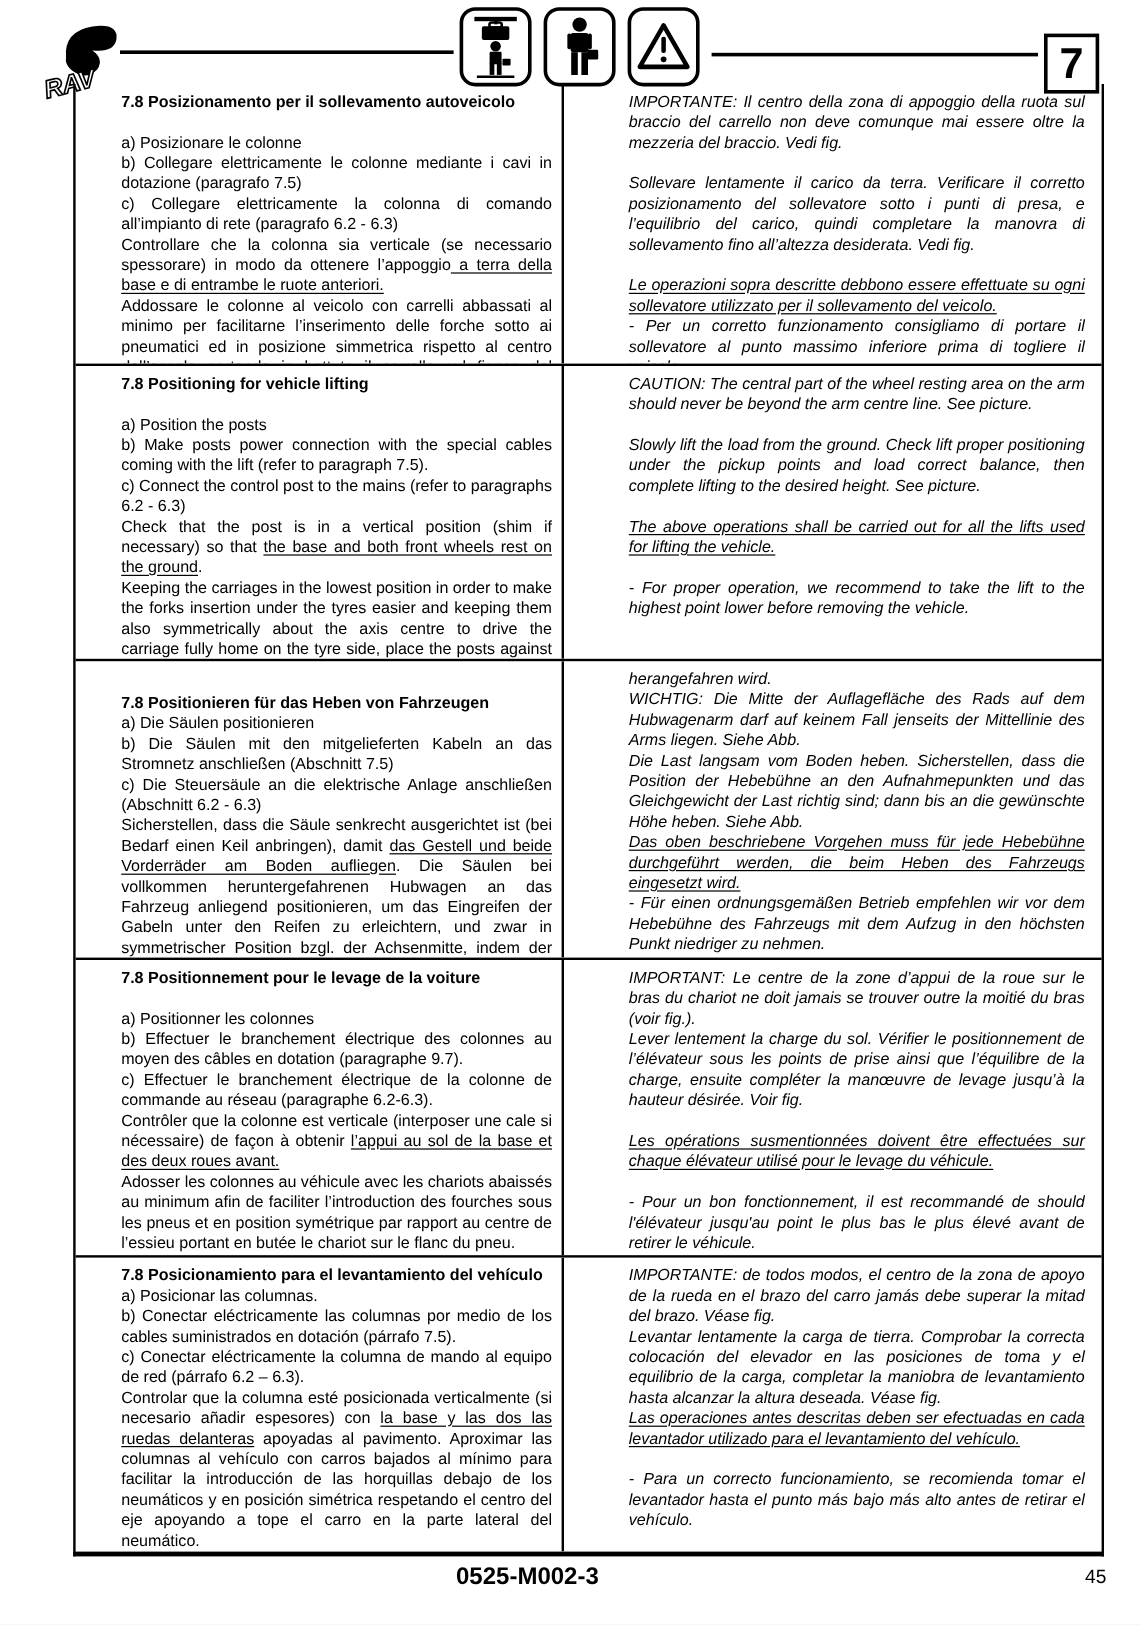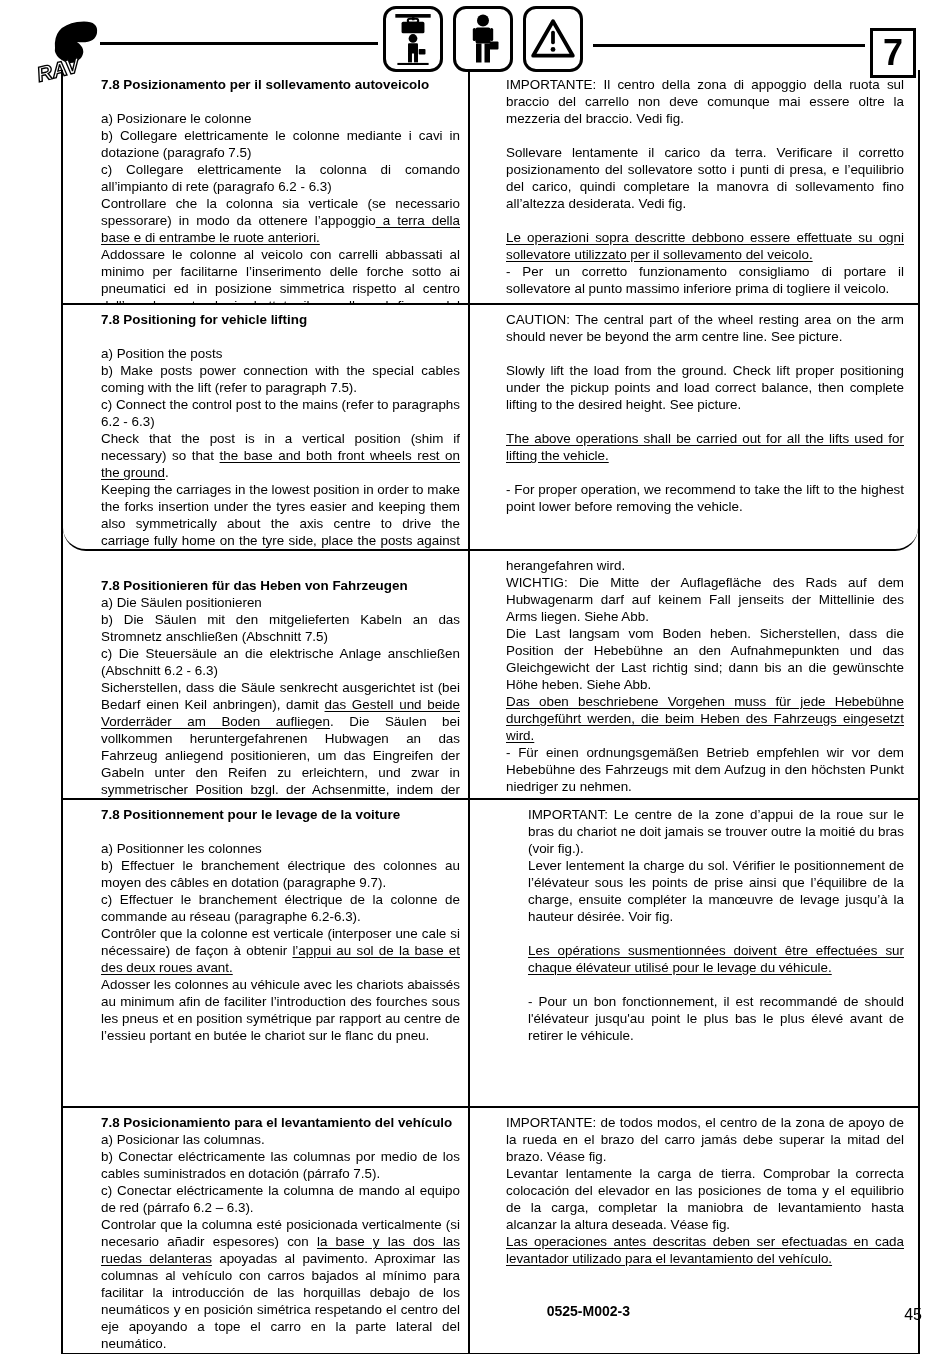--- a/index.html
+++ b/index.html
@@ -19,35 +19,35 @@
   .chapterbox{position:absolute;left:870px;top:28px;width:46px;height:50px;border:3px solid #000;
               box-sizing:border-box;display:flex;align-items:center;justify-content:center;
               font-size:36px;font-weight:bold;background:#fff;}
 
   
   .table{position:absolute;left:61px;top:70px;width:859px;box-sizing:border-box;
          border-left:2px solid #000;border-right:2px solid #000;border-bottom:4px solid #000;}
   .row{display:flex;box-sizing:border-box;border-bottom:2px solid #000;overflow:hidden;}
   .row:last-child{border-bottom:none;}
   .row:nth-of-type(1){height:235px;}
-  .row:nth-of-type(2){height:246px;border-radius:23px;}
+  .row:nth-of-type(2){height:246px;}
   .row:nth-of-type(3){height:249px;}
-  .row:nth-of-type(4){height:308px;gap:22px;}
+  .row:nth-of-type(4){height:248px;}
   .row:nth-of-type(5){height:245px;}
   .cell{box-sizing:border-box;overflow:hidden;padding:6px 8px 4px 10px;}
   .cell.left{width:407px;border-right:2px solid #000;}
-  .cell.right{flex:1;padding:6px 14px 4px 8px;}
+  .cell.right{flex:1;padding:6px 14px 4px 26px;font-style:italic;}
   .para,.title{font-size:13.4px;line-height:17px;text-align:justify;margin-left:28px;}
   .title{font-weight:bold;text-align:left;}
   .blank{height:17px;}
   .u{text-decoration:underline;text-underline-offset:2px;}
 
   
-  .footer-code{position:absolute;left:380px;top:1303px;width:250px;text-align:right;
-               font-size:14px;font-weight:bold;}
+  .footer-code{position:absolute;left:380px;top:1303px;width:250px;text-align:left;
+               font-size:20px;font-weight:bold;}
   .footer-page{position:absolute;right:28px;top:1306px;font-size:16px;}
 </style>
 </head>
 <body>
 
 <div class="page">
 
   <svg class="logo" viewBox="0 0 100 80">
     <path d="M30 36 Q28 14 52 10 Q74 7 72 21 Q70 32 52 30 Q62 37 56 46 Q46 56 34 46 Q29 41 30 36 Z" fill="#000"></path>
     <text x="14" y="70" transform="rotate(-14 14 70)" font-family="Liberation Sans, sans-serif" font-size="21" font-weight="bold" font-style="italic" fill="#ffffff" stroke="#000000" stroke-width="1.4">RAV</text>
@@ -175,20 +175,21 @@
           <div class="para"><span>a) Posicionar las columnas.</span></div>
           <div class="para"><span>b) Conectar eléctricamente las columnas por medio de los cables suministrados en dotación (párrafo 7.5).</span></div>
           <div class="para"><span>c) Conectar eléctricamente la columna de mando al equipo de red (párrafo 6.2 – 6.3).</span></div>
           <div class="para"><span>Controlar que la columna esté posicionada verticalmente (si necesario añadir espesores) con </span><span class="u">la base y las dos las ruedas delanteras</span><span> apoyadas al pavimento. Aproximar las columnas al vehículo con carros bajados al mínimo para facilitar la introducción de las horquillas debajo de los neumáticos y en posición simétrica respetando el centro del eje apoyando a tope el carro en la parte lateral del neumático.</span></div>
         </div>
         <div class="cell right">
           <div class="para"><span>IMPORTANTE: de todos modos, el centro de la zona de apoyo de la rueda en el brazo del carro jamás debe superar la mitad del brazo. Véase fig.</span></div>
           <div class="para"><span>Levantar lentamente la carga de tierra. Comprobar la correcta colocación del elevador en las posiciones de toma y el equilibrio de la carga, completar la maniobra de levantamiento hasta alcanzar la altura deseada. Véase fig.</span></div>
           <div class="para"><span class="u">Las operaciones antes descritas deben ser efectuadas en cada levantador utilizado para el levantamiento del vehículo.</span></div>
           <div class="blank"></div>
+          <div class="para"><span>- Para un correcto funcionamiento, se recomienda tomar el levantador hasta el punto más bajo más alto antes de retirar el vehículo.</span></div>
         </div>
       </div>
     </main>
 
   <div class="footer-code">0525-M002-3</div>
   <div class="footer-page">45</div>
 
 </div>
 
 </body></html>

